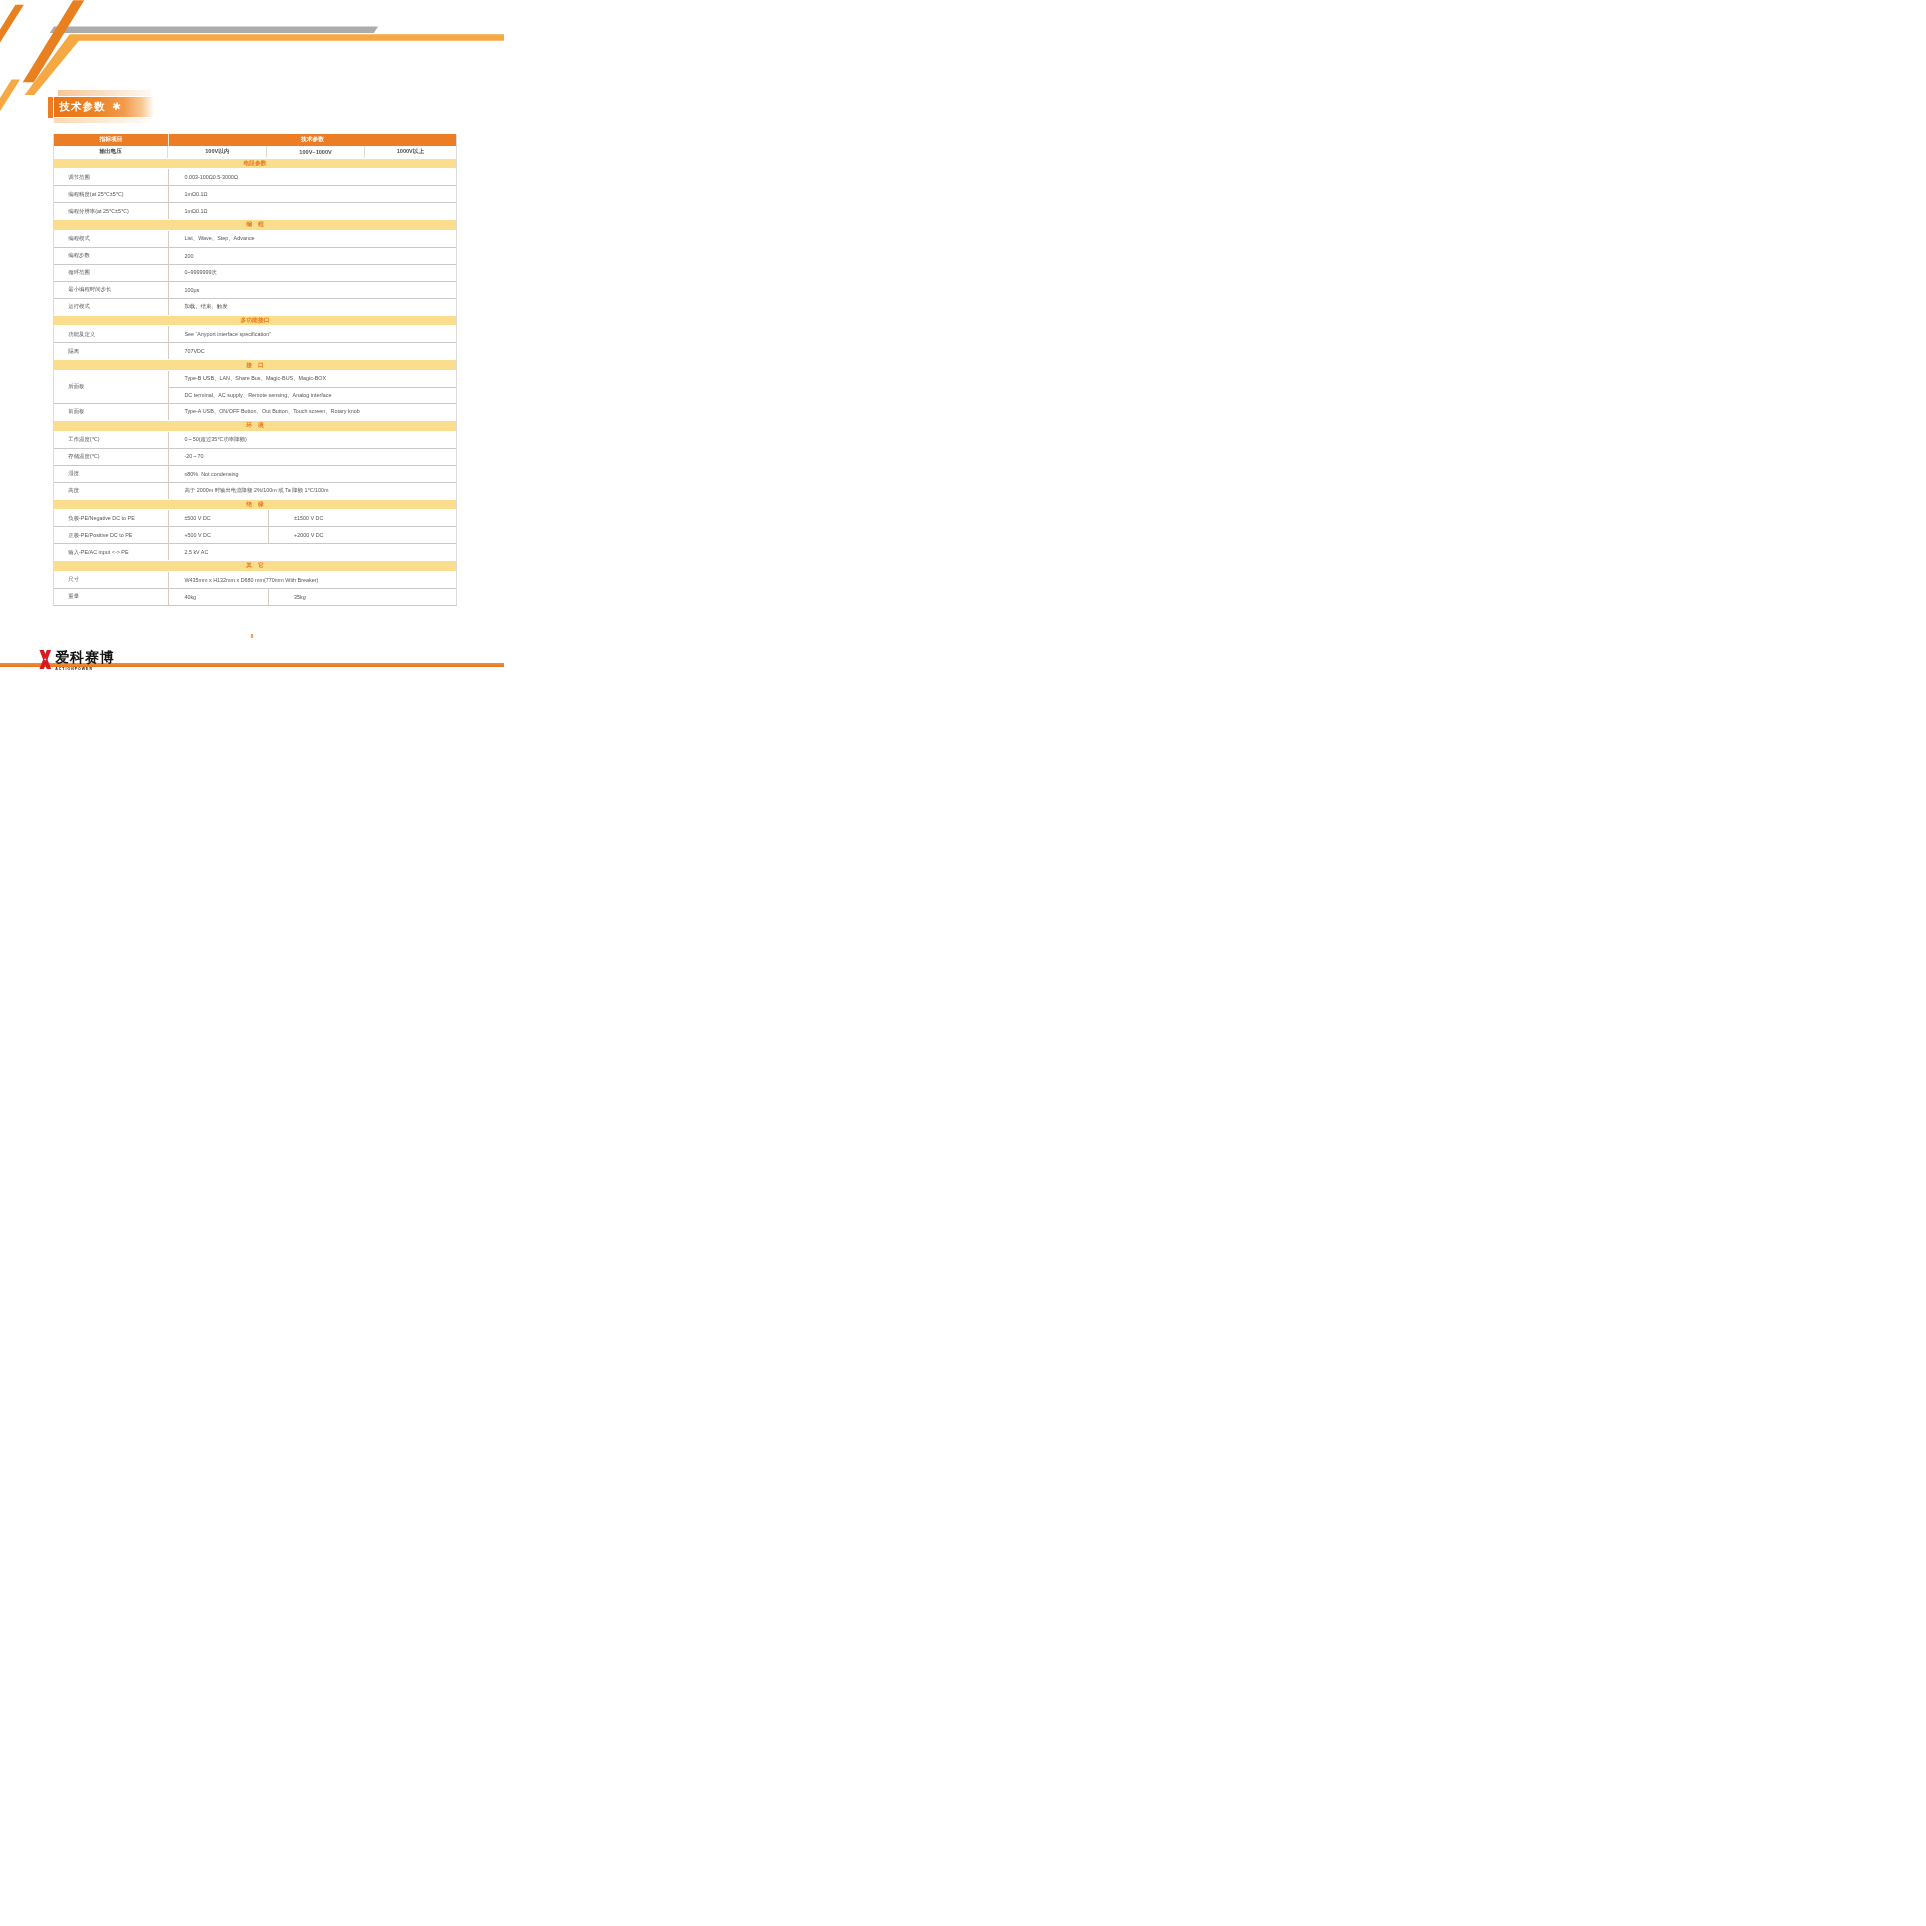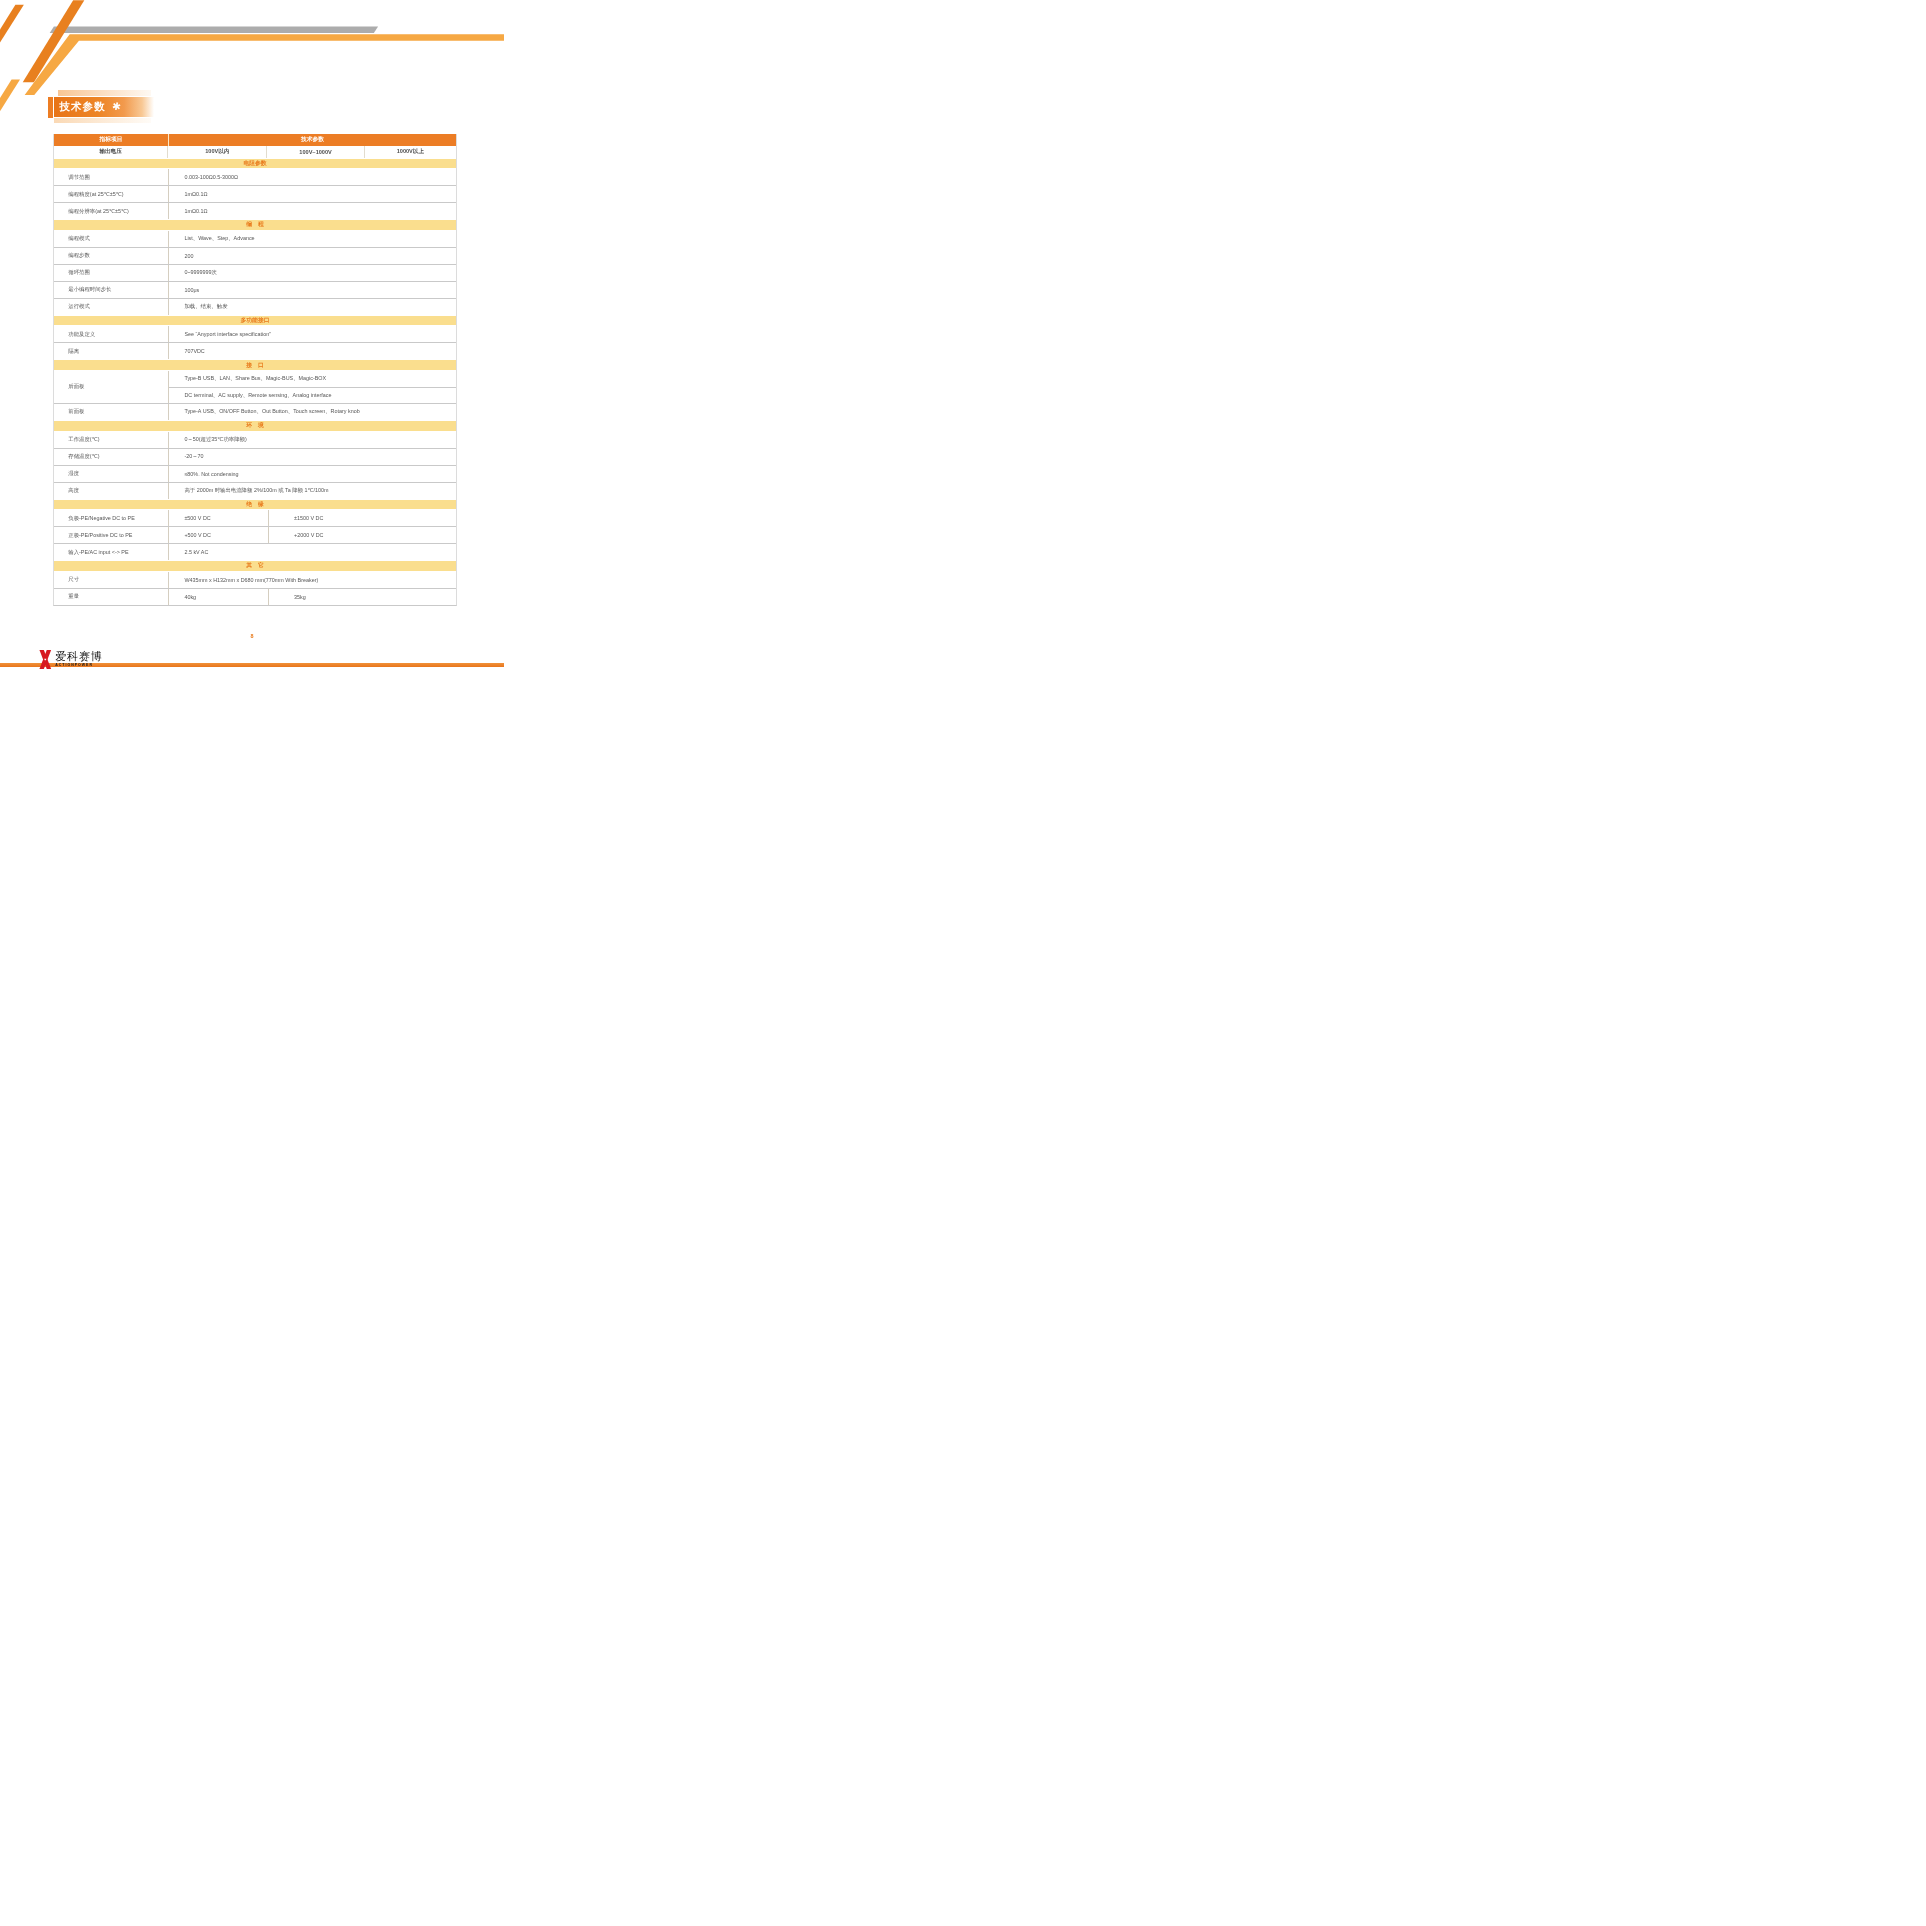--- a/index.html
+++ b/index.html
@@ -49,21 +49,21 @@
   .stackcol{flex:1;display:flex;flex-direction:column;}
   .stackline{height:16px;display:flex;align-items:center;padding-left:15.4px;box-sizing:border-box;}
   .stackline + .stackline{border-top:0.8px solid #C9C9C9;}
   
   .page-number{position:absolute;left:0;right:0;top:633px;text-align:center;
     color:#E8791A;font-size:5.4px;font-weight:bold;}
   .footer-bar{position:absolute;left:0;top:663px;width:504px;height:4.2px;
     background:linear-gradient(180deg,#F0913A,#E8751C);}
   .footer-logo{position:absolute;left:38px;top:650px;display:flex;align-items:flex-start;gap:2.7px;}
   .logo-mark{flex:0 0 auto;}
-  .logo-cn{font-size:11px;font-weight:normal;color:#141414;letter-spacing:0.8px;line-height:1.1;}
+  .logo-cn{font-size:14px;font-weight:bold;color:#141414;letter-spacing:0.8px;line-height:1.1;}
   .logo-en{font-size:3.5px;font-weight:bold;color:#141414;letter-spacing:1px;margin-top:1.2px;}
 </style>
 </head>
 <body>
 
 <div class="page">
 
   <svg class="top-deco" width="504" height="116" viewBox="0 0 1309 300" aria-hidden="true">
     <polygon points="140,68 982,68 971,85 129,85" fill="#ACACAC"></polygon>
     <path d="M1309,88 L181,88 L64,246 L89,246 L205,105 L1309,105 Z" fill="#F6A843"></path>

